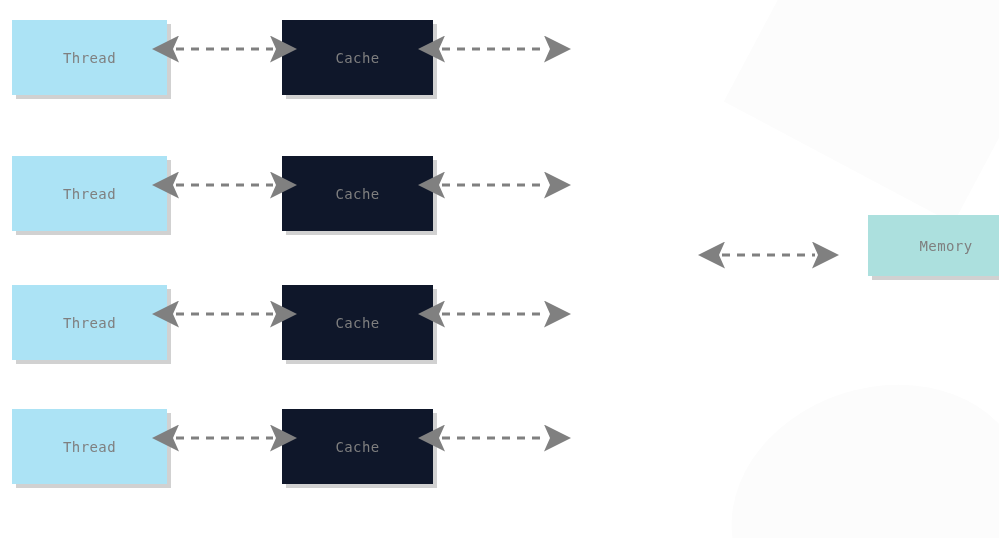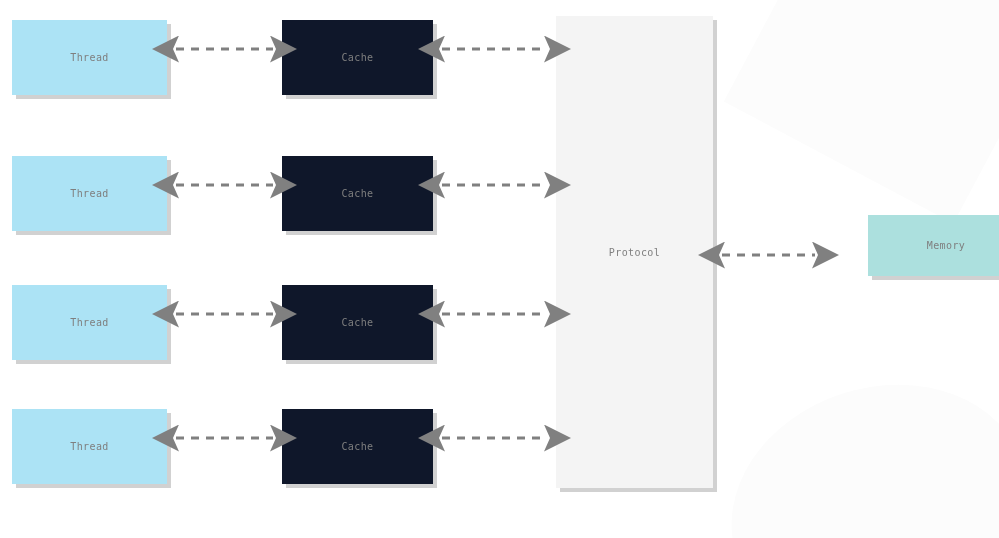--- a/index.html
+++ b/index.html
@@ -41,21 +41,21 @@
     transform: rotate(-18deg);
     border-radius: 50% 50% 0 0;
   }
 
   .node {
     position: absolute;
     box-sizing: border-box;
     display: flex;
     align-items: center;
     justify-content: center;
-    font-size: 10px;
+    font-size: 14px;
     letter-spacing: 0.4px;
     color: #7f7f7f;
     box-shadow: 4px 4px 0 0 rgba(0,0,0,0.18);
   }
   .node.thread  { background: #ace3f5; }
   .node.cache   { background: #0f172a; }
   .node.protocol{ background: #f4f4f4; }
   .node.memory  { background: #ace0de; }
 
   .conn {
@@ -92,23 +92,20 @@
   <div class="node cache" style="left:282px;top:156px;width:151px;height:75px;">
     <span>Cache</span>
   </div>
   <div class="node cache" style="left:282px;top:285px;width:151px;height:75px;">
     <span>Cache</span>
   </div>
   <div class="node cache" style="left:282px;top:409px;width:151px;height:75px;">
     <span>Cache</span>
   </div>
 
-  <div class="node protocol" style="left:556px;top:16px;width:157px;height:472px;">
-    <span>Protocol</span>
-  </div>
 
   <div class="node memory" style="left:868px;top:215px;width:156px;height:61px;">
     <span>Memory</span>
   </div>
 
   <div class="conn" style="left:167px;top:39px;width:115px;">
     <svg width="115" height="20" viewBox="0 0 115 20">
       <defs>
         <marker id="ahL" markerWidth="9" markerHeight="9" refX="8" refY="4.5" orient="auto">
           <path d="M9,0 L0,4.5 L9,9 L7,4.5 Z" fill="#808080"></path>

